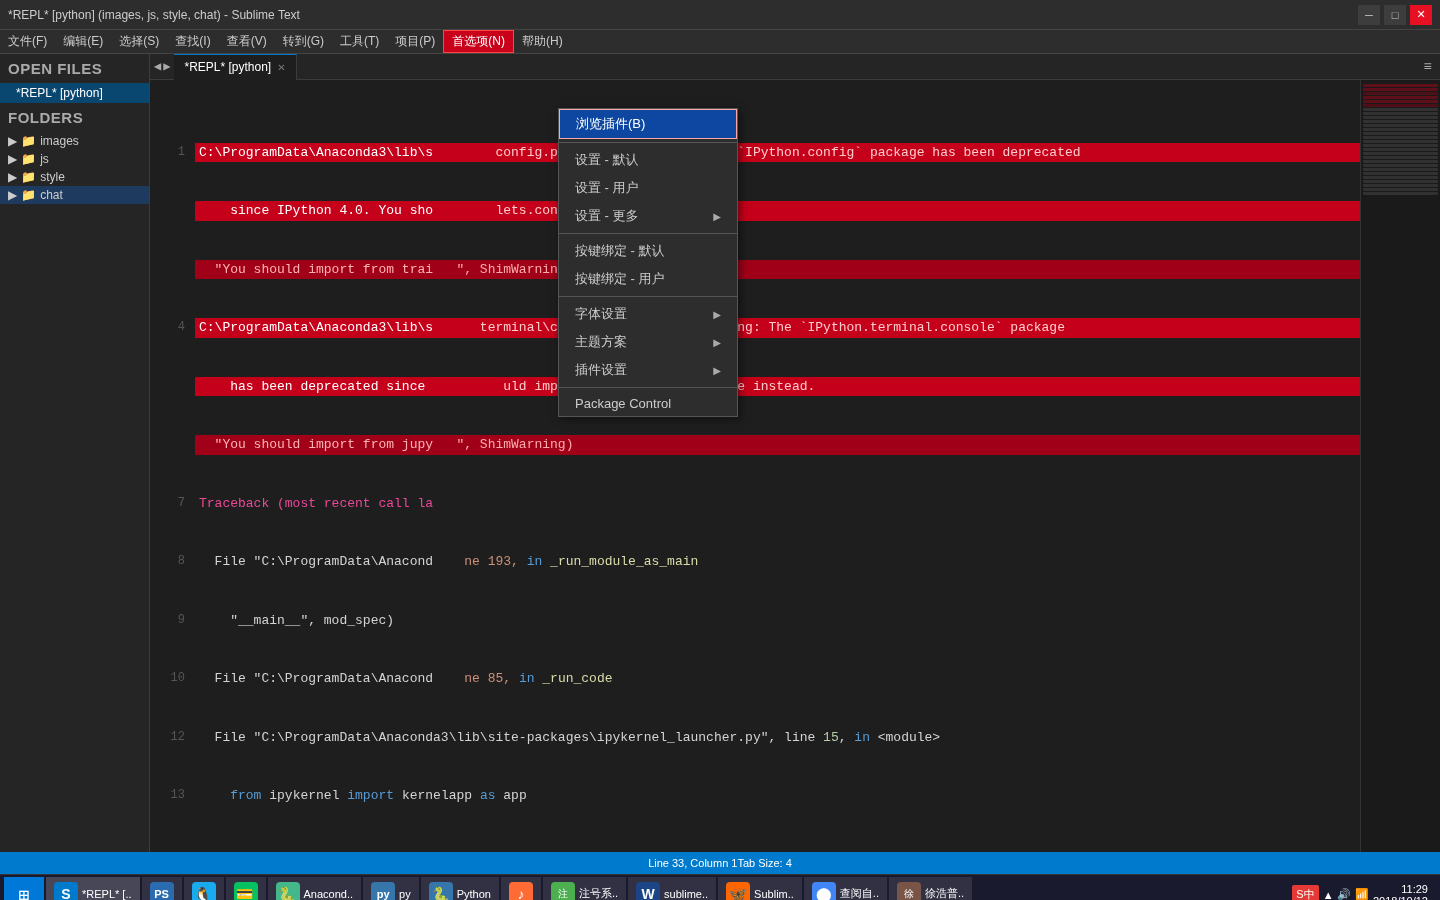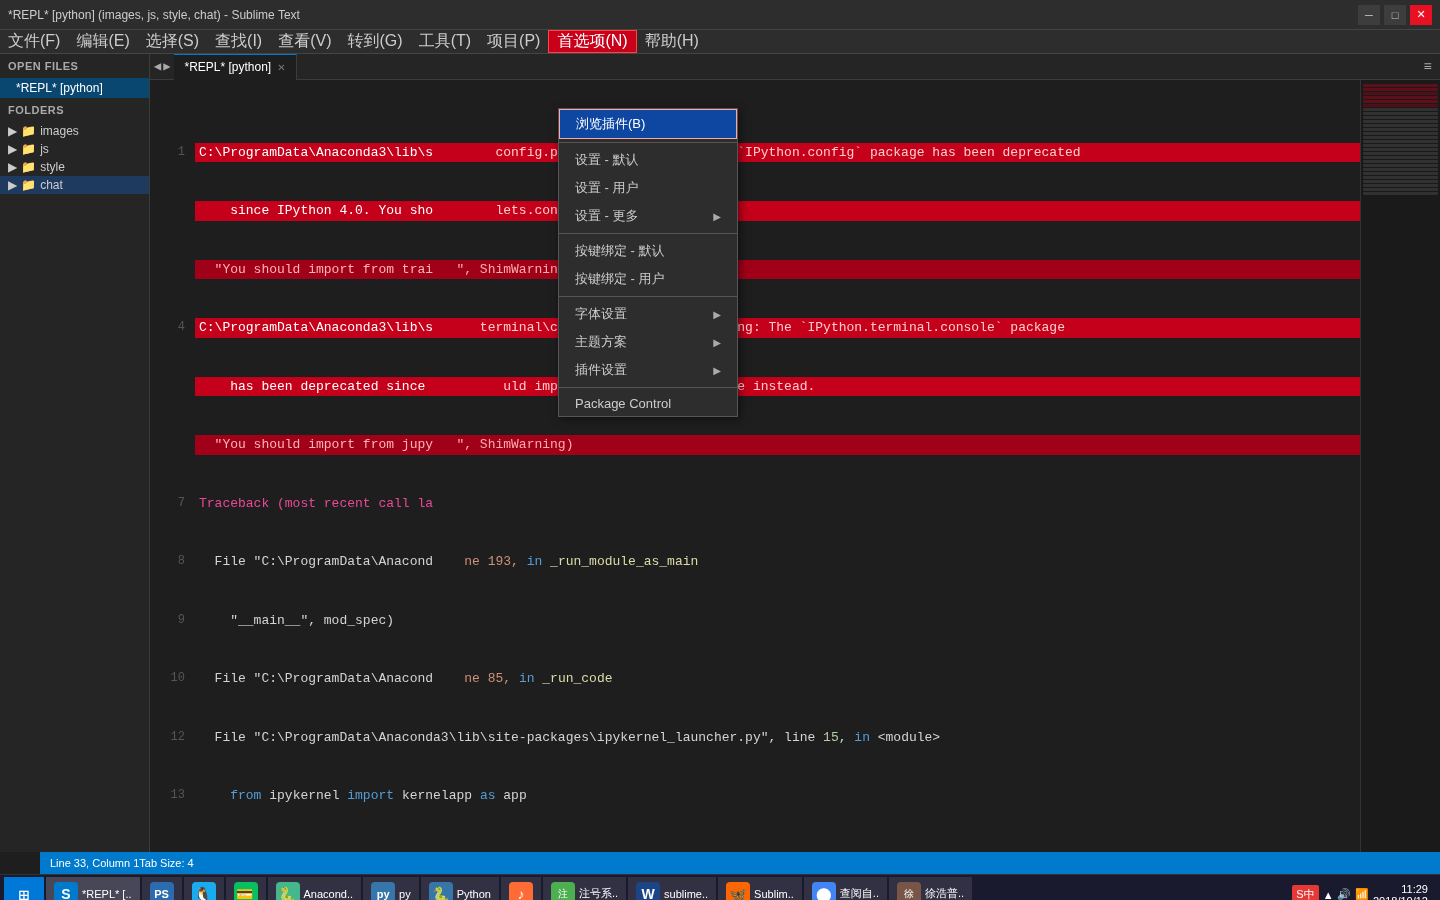--- a/index.html
+++ b/index.html
@@ -31,21 +31,21 @@
     }
     .title-bar-btn.close { background: #e81123; color: #fff; }
 
     
     .menu-bar {
       height: 24px;
       background: #2d2d2d;
       display: flex;
       align-items: flex-end;
       font-family: 'Segoe UI', sans-serif;
-      font-size: 16px;
+      font-size: 12px;
       color: #ccc;
       border-bottom: 1px solid #444;
     }
     .menu-item {
       padding: 2px 8px;
       cursor: pointer;
       height: 100%;
       display: flex;
       align-items: center;
     }
@@ -61,21 +61,21 @@
     .sidebar {
       width: 150px;
       background: #252526;
       border-right: 1px solid #3c3c3c;
       font-family: 'Segoe UI', sans-serif;
       font-size: 12px;
       color: #ccc;
     }
     .sidebar-section-title {
       padding: 6px 8px;
-      font-size: 11px;
+      font-size: 15px;
       font-weight: bold;
       color: #aaa;
       letter-spacing: 0.5px;
     }
     .sidebar-item {
       padding: 3px 8px 3px 16px;
       cursor: pointer;
       display: flex;
       align-items: center;
       gap: 4px;
@@ -181,22 +181,21 @@
     
     .status-bar {
       height: 22px;
       background: #007acc;
       display: flex;
       align-items: center;
       padding: 0 10px;
       font-family: 'Segoe UI', sans-serif;
       font-size: 11px;
       color: #fff;
-      justify-content: flex-start;
-      margin-left: 40px;
+      justify-content: center;
     }
     .status-left { display: flex; gap: 16px; }
     .status-right { display: flex; gap: 16px; }
 
     
     .taskbar {
       height: 40px;
       background: #1a1a2e;
       display: flex;
       align-items: center;

